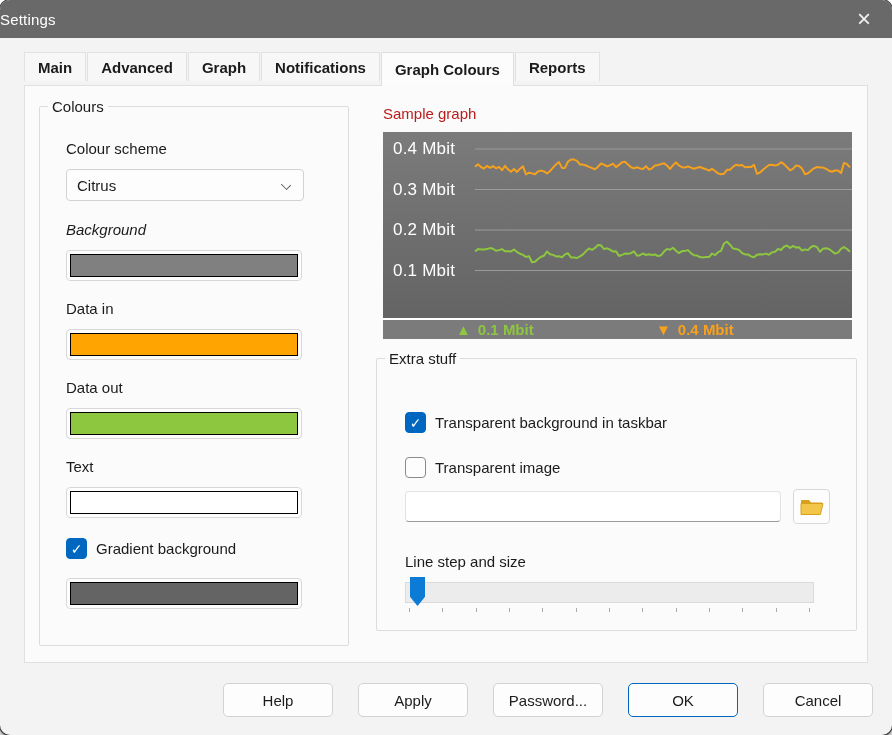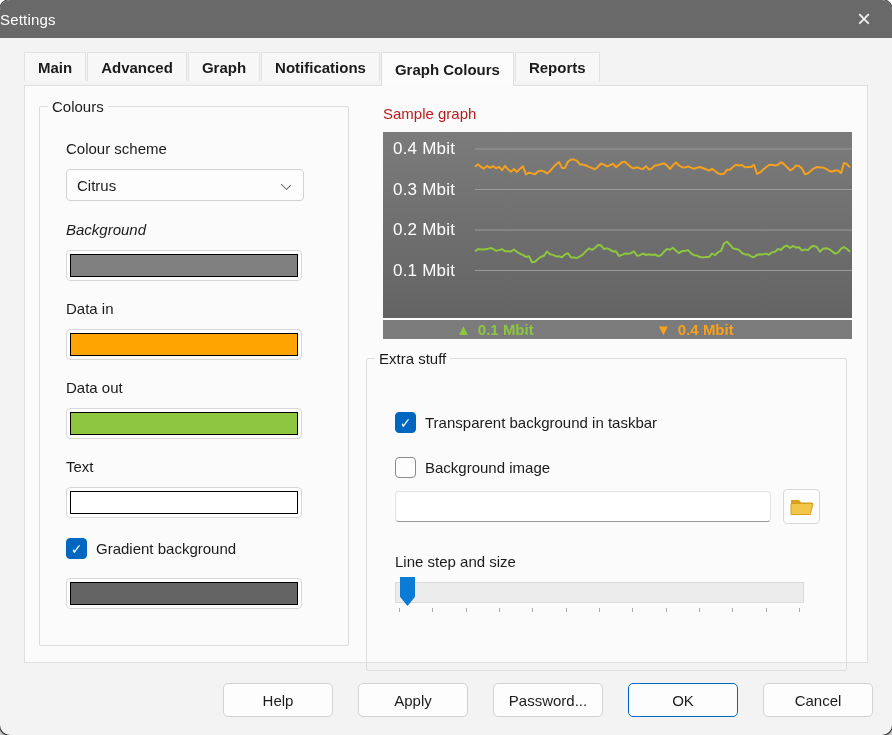--- a/index.html
+++ b/index.html
@@ -209,35 +209,35 @@
           <span>▼</span>
           <span>0.4 Mbit</span>
         </span>
       </div>
     <span class="ylabel" style="top: 17px;">0.4 Mbit</span>
         <span class="ylabel" style="top: 57.5px;">0.3 Mbit</span>
         <span class="ylabel" style="top: 98px;">0.2 Mbit</span>
         <span class="ylabel" style="top: 138.5px;">0.1 Mbit</span>
       </div>
 
-    <div class="groupbox" style="left:341px; top:272px; width:481px; height:313px;">
+    <div class="groupbox" style="left:351px; top:272px; width:481px; height:273px;">
       <span class="grouplabel">Extra stuff</span>
 
       <div class="checkrow" style="left:28px; top:53px;">
         <span class="checkbox checked" id="cb-transparent">
           <span class="mark">✓</span>
         </span>
         <span class="cb-label">Transparent background in taskbar</span>
       </div>
 
       <div class="checkrow" style="left:28px; top:98px;">
         <span class="checkbox" id="cb-bgimage">
           
         </span>
-        <span class="cb-label">Background image</span>
+        <span class="cb-label">Transparent image</span>
       </div>
 
       <input class="path-input" style="left: 28px; top: 132px;" value="">
       <div class="folder-btn" style="left:416px; top:130px;">
         <svg width="24" height="20" viewBox="0 0 24 20">
           <path d="M1 3 h8 l2 2.5 h11 v4 H1 z" fill="#d9a01d"></path>
           <path d="M1 6.5 h22 l-2.6 11 H1 z" fill="#f2c649" stroke="#d9a01d" stroke-width="1"></path>
         </svg>
       </div>
 

